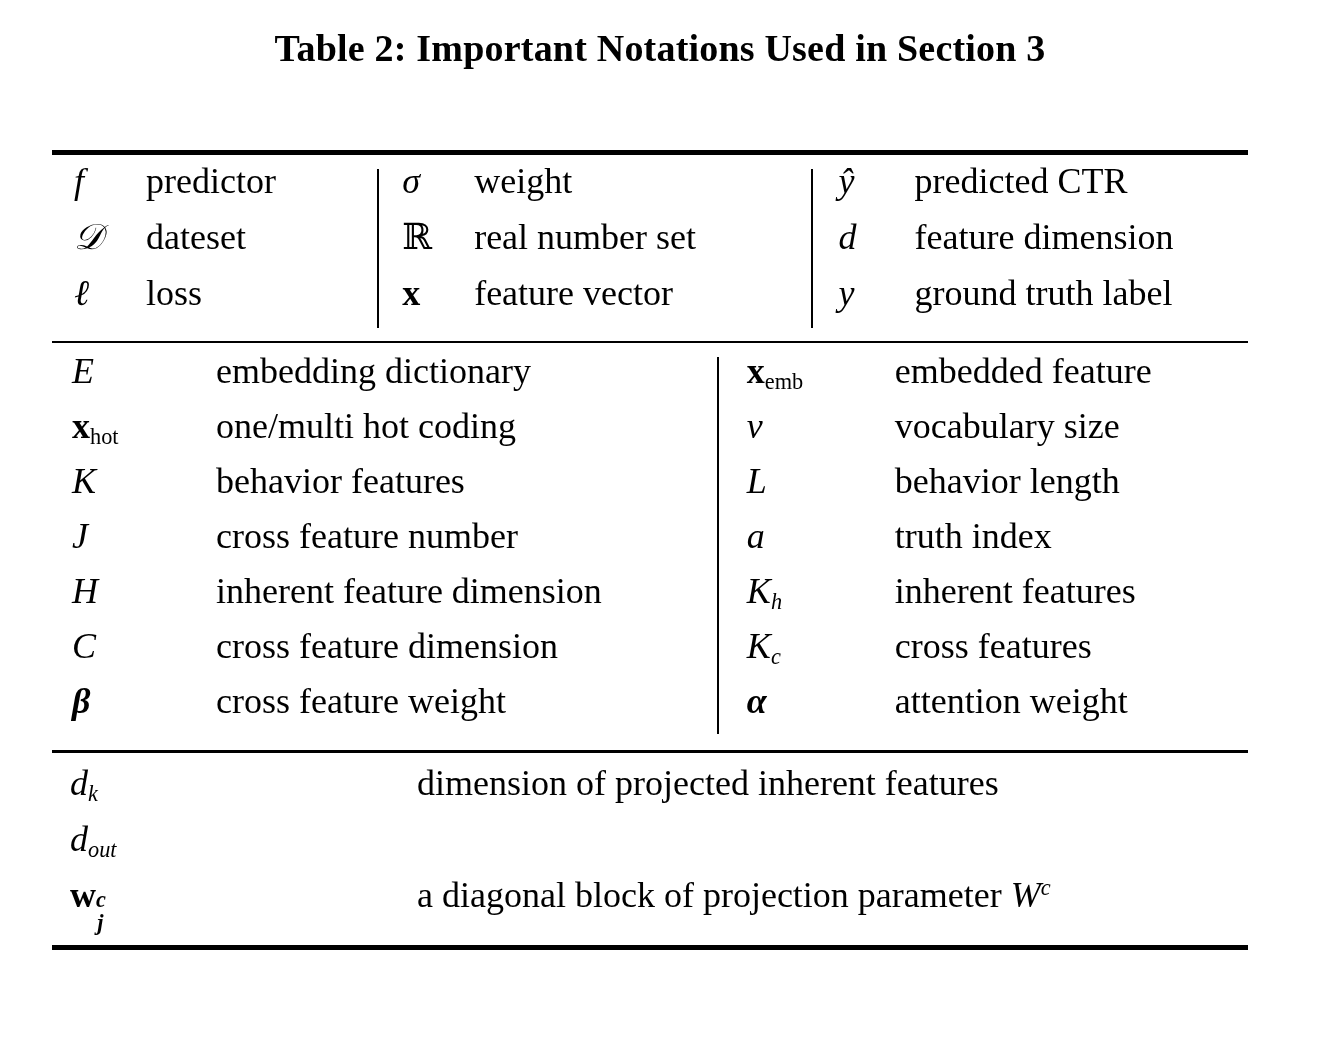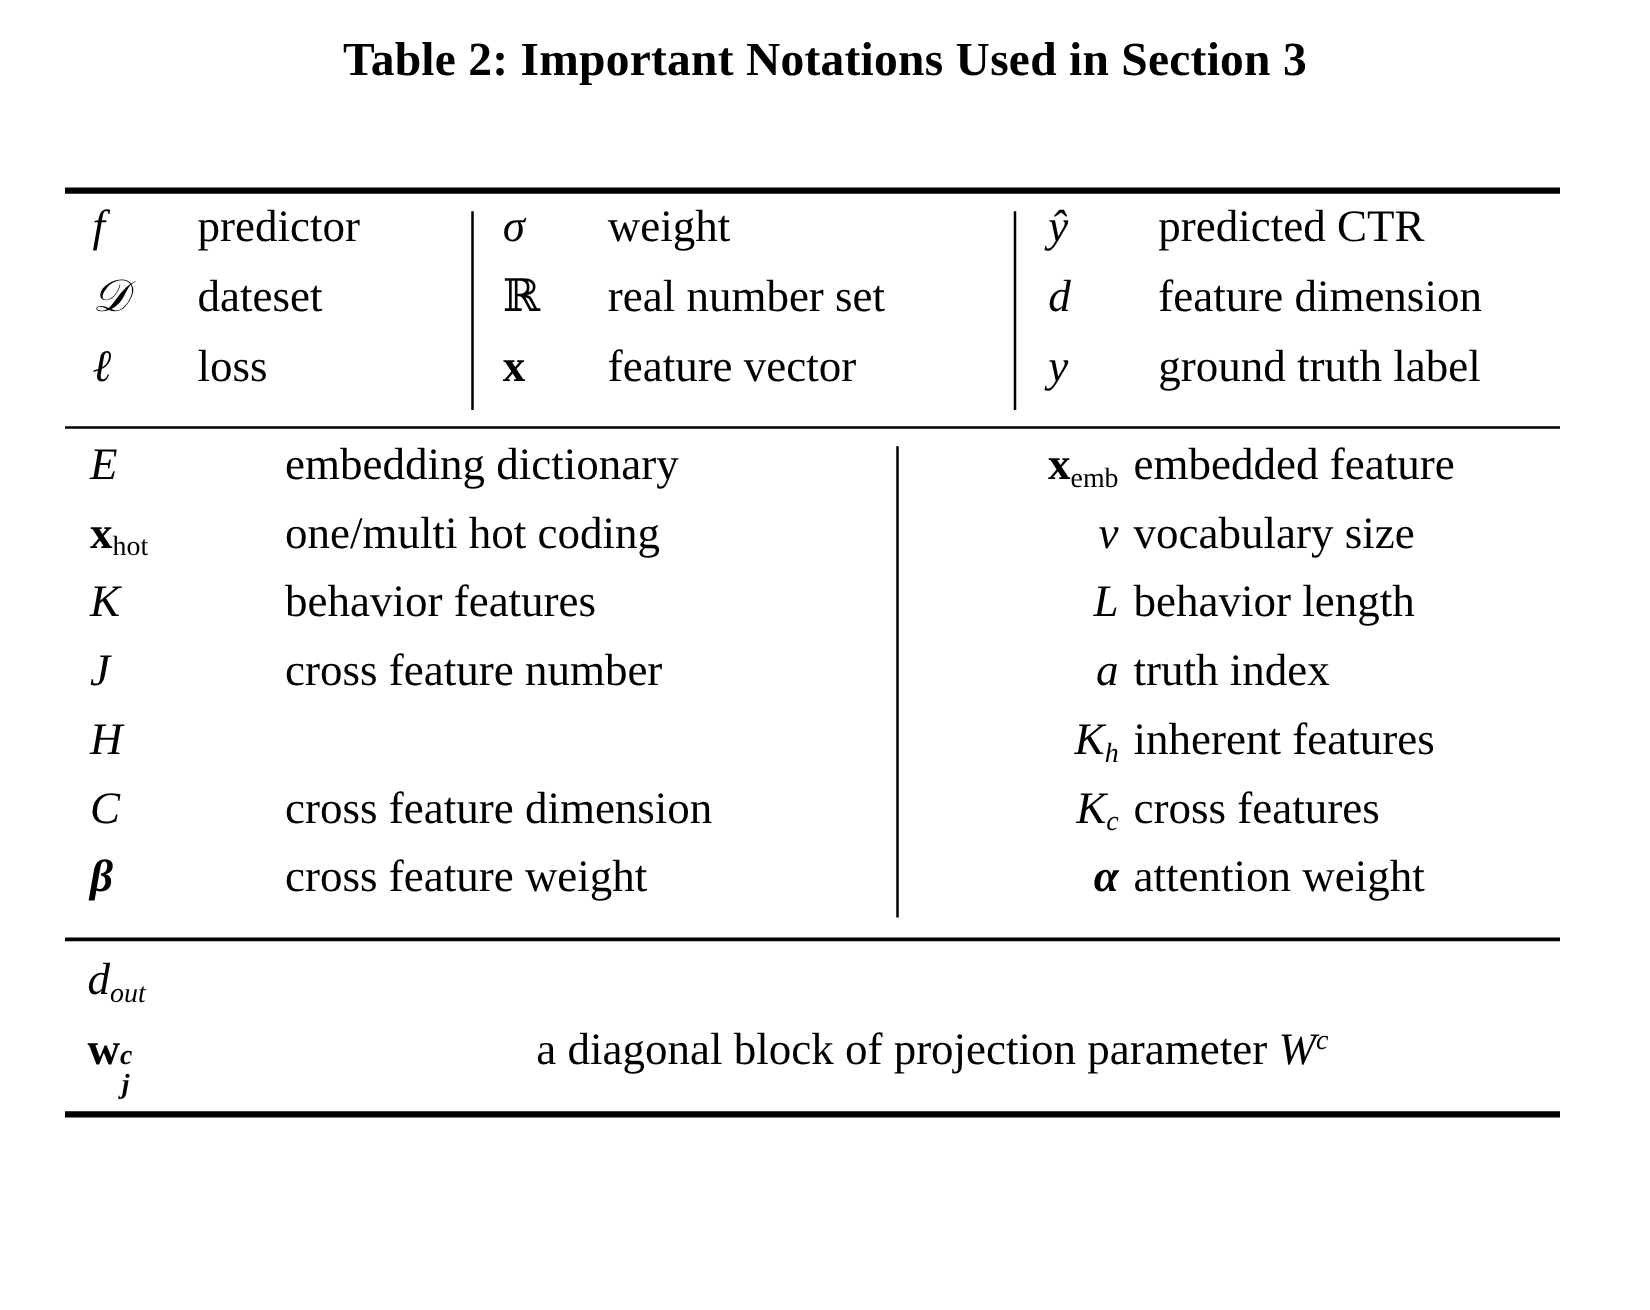--- a/index.html
+++ b/index.html
@@ -86,21 +86,20 @@
   }
   .sym {
     font-size: 36px;
     line-height: 1;
     white-space: nowrap;
   }
   .desc {
     font-size: 36px;
     line-height: 1;
     white-space: nowrap;
-    margin-left: 12px;
   }
 
   .b1 .sym  { width: 72px; }
   .b1 .c3 .sym { width: 76px; }
 
   
   .b2 {
     display: flex;
     padding: 10px 0 12px 0;
   }
@@ -117,21 +116,21 @@
     position: absolute;
     left: 0;
     top: 4px;
     bottom: 4px;
     width: 2px;
     background: #000;
   }
 
   .b2 .row { height: 55px; }
   .b2 .c1 .sym { width: 144px; }
-  .b2 .c2 .sym { width: 148px; text-align: right; }
+  .b2 .c2 .sym { width: 148px; }
 
   
   .b3 {
     padding: 12px 0 12px 0;
   }
   .b3 .row { height: 56px; }
   .b3 .sym  { width: 365px; padding-left: 18px; box-sizing: border-box; }
 
   
   .mi { font-style: italic; }
@@ -246,20 +245,21 @@
         <div class="row">
           <span class="sym"><span class="mi">K</span></span>
           <span class="desc">behavior features</span>
         </div>
         <div class="row">
           <span class="sym"><span class="mi">J</span></span>
           <span class="desc">cross feature number</span>
         </div>
         <div class="row">
           <span class="sym"><span class="mi">H</span></span>
+          <span class="desc">inherent feature dimension</span>
         </div>
         <div class="row">
           <span class="sym"><span class="mi">C</span></span>
           <span class="desc">cross feature dimension</span>
         </div>
         <div class="row">
           <span class="sym"><span class="mbi">β</span></span>
           <span class="desc">cross feature weight</span>
         </div>
       </div>
@@ -294,20 +294,24 @@
           <span class="desc">attention weight</span>
         </div>
       </div>
 
     </div>
 
     <div class="rule rule-mid"></div>
 
     <div class="block b3">
 
+      <div class="row">
+        <span class="sym"><span class="mi">d</span><sub class="s mi">k</sub></span>
+        <span class="desc">dimension of projected inherent features</span>
+      </div>
 
       <div class="row">
         <span class="sym"><span class="mi">d</span><sub class="s mi">out</sub></span>
       </div>
 
 
       <div class="row">
         <span class="sym"><span class="mb">w</span><span class="stack"><span class="up">c</span><span class="dn">j</span></span></span>
         <span class="desc">a diagonal block of projection parameter <span class="mi">W</span><sup class="s mi">c</sup></span>
       </div>

